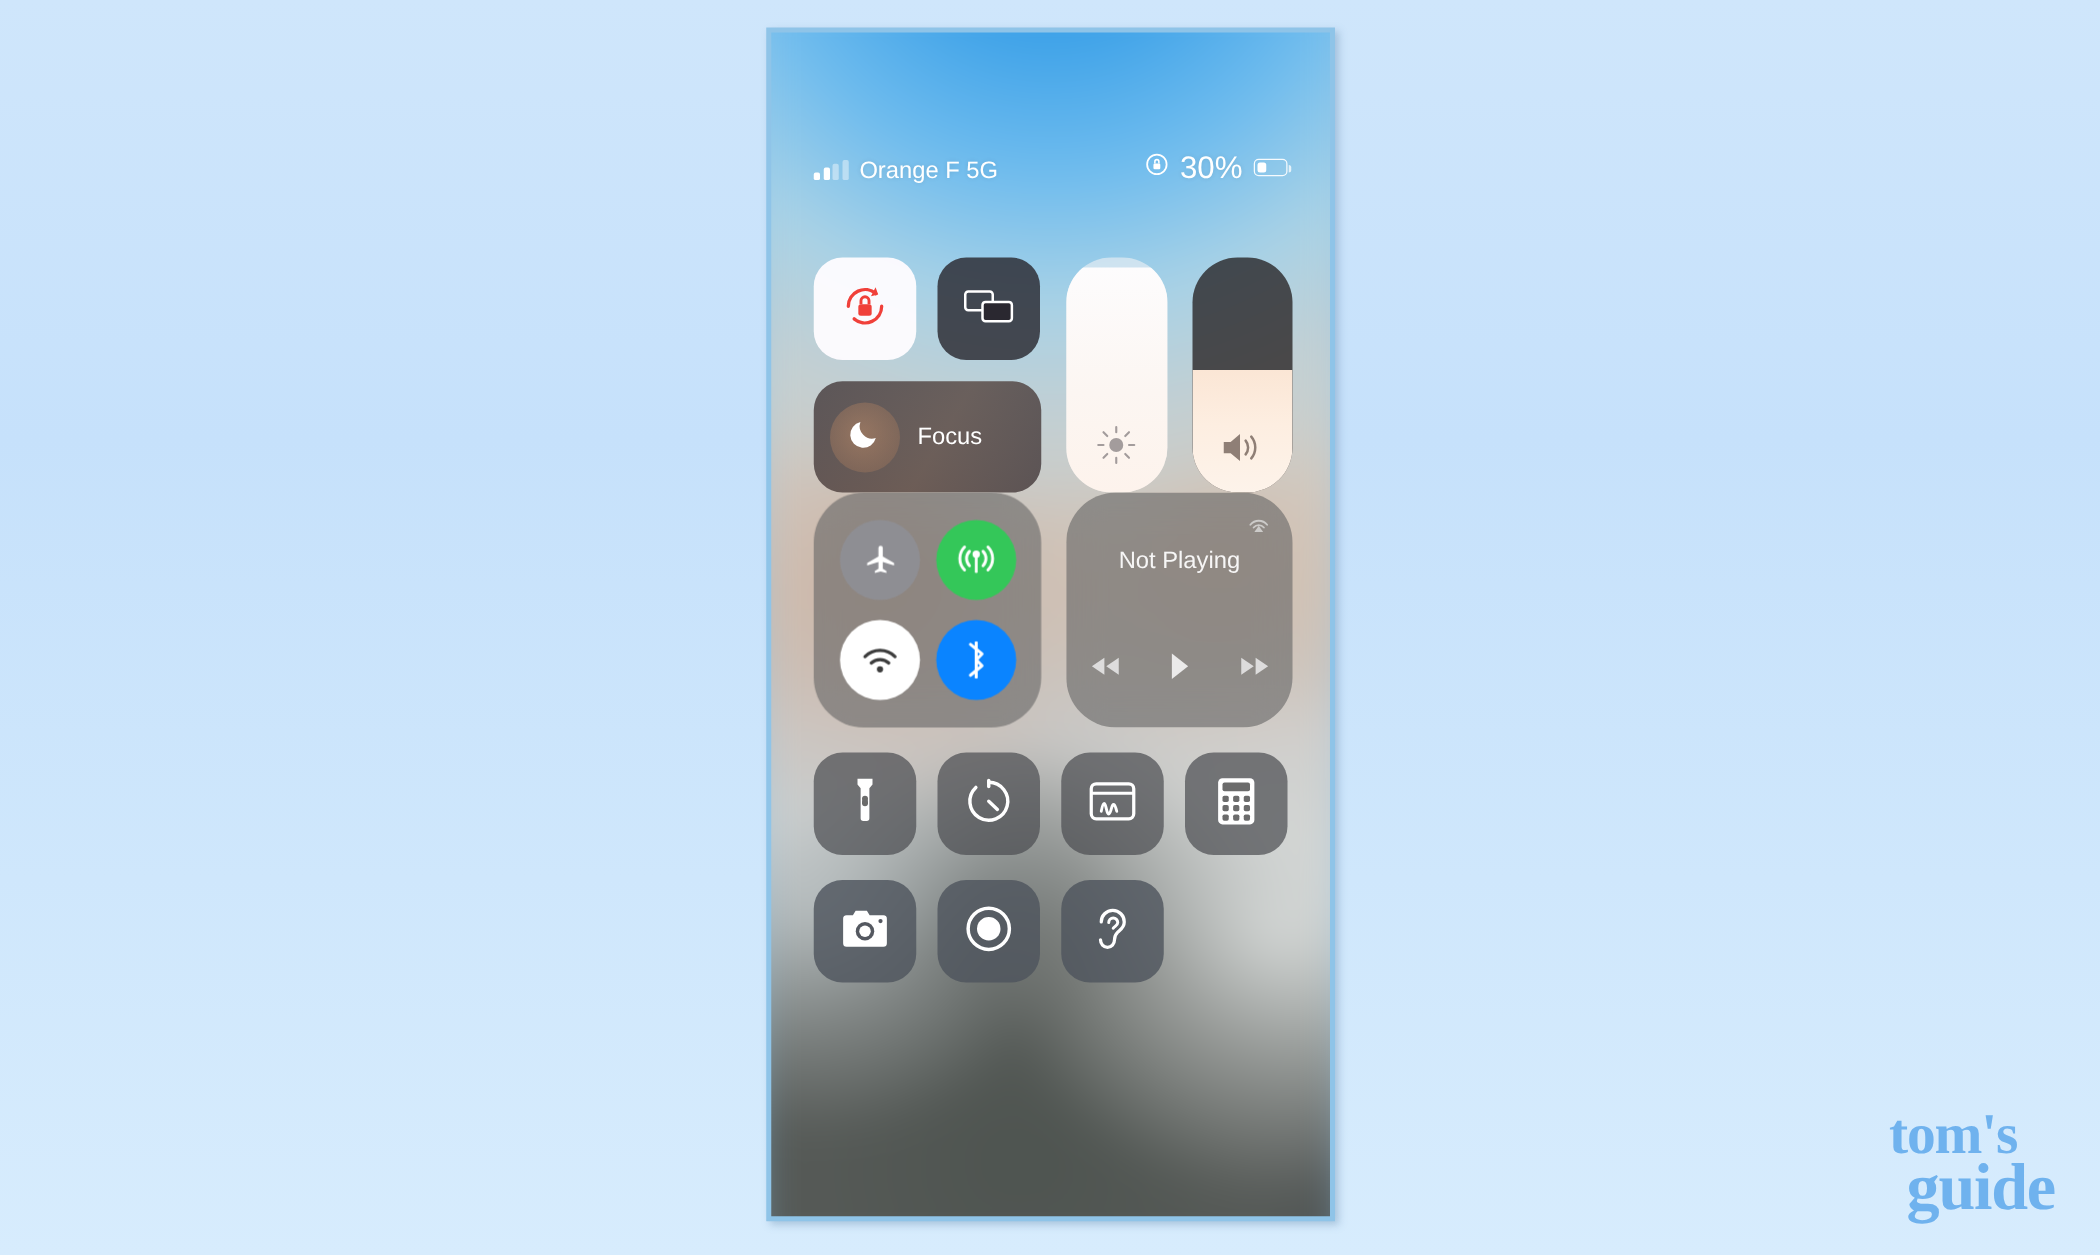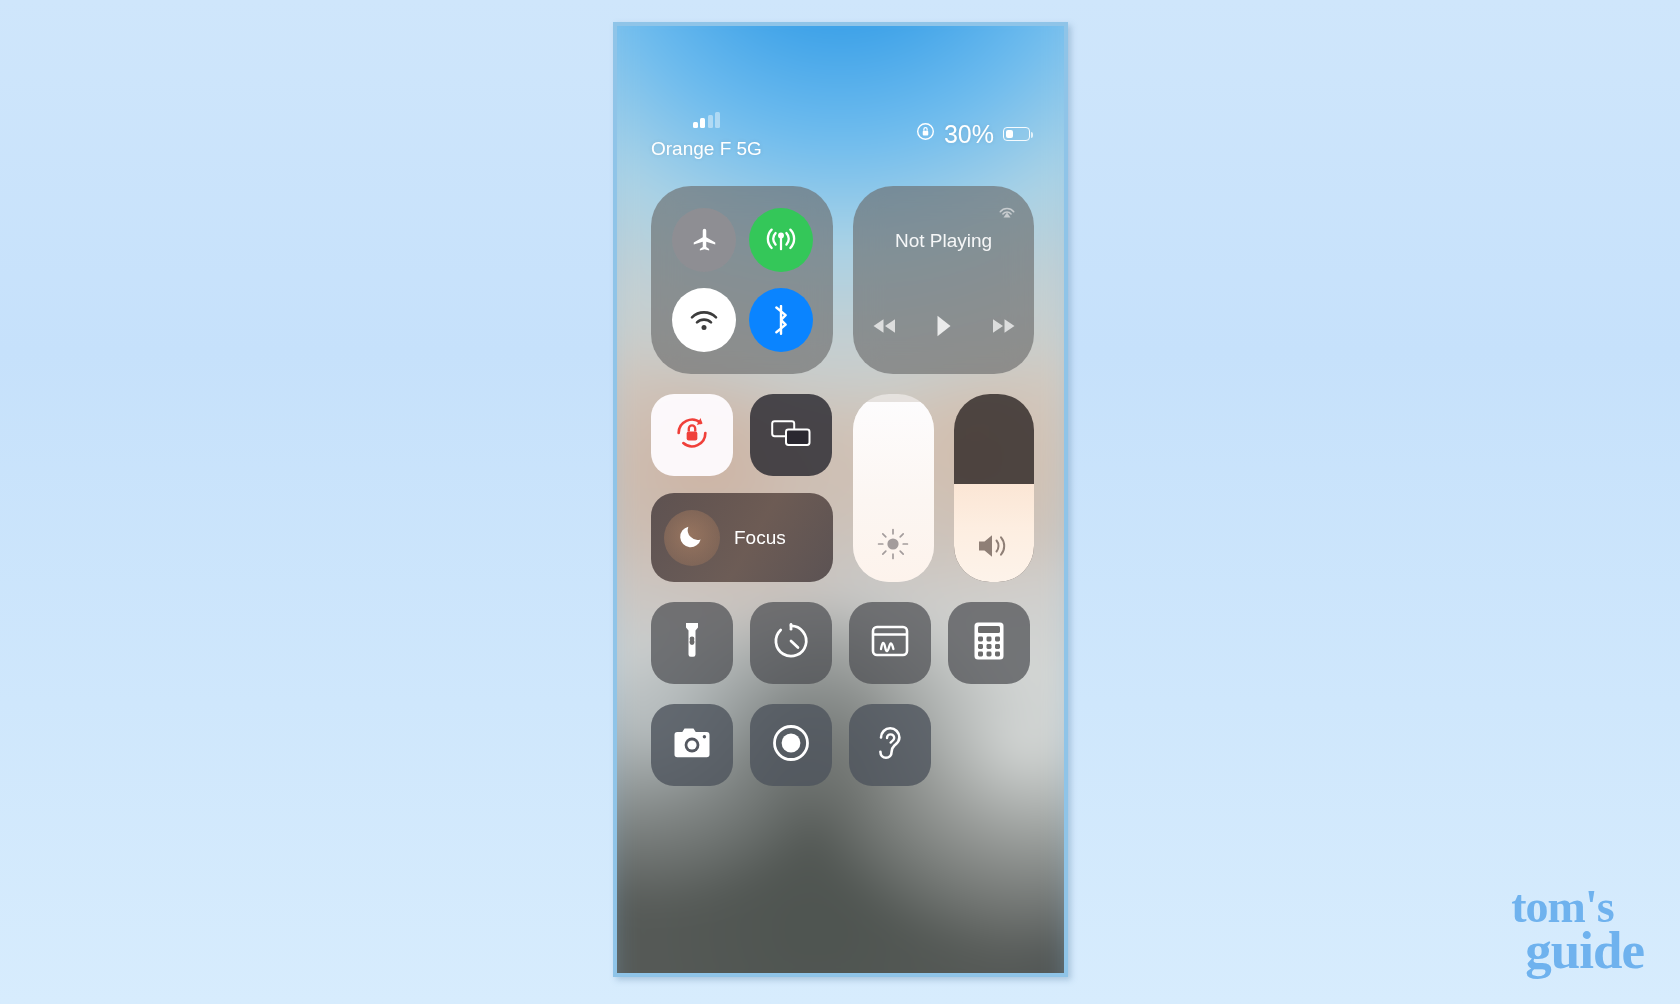--- a/index.html
+++ b/index.html
@@ -53,23 +53,22 @@
   #statusbar {
     position: absolute;
     left: 0; right: 0; top: 94px;
     height: 28px;
     display: flex; align-items: center;
     color: #ffffff;
     font-size: 19px;
     text-shadow: 0 0 4px rgba(0,0,0,0.10);
   }
   #status-left {
-    display: flex; align-items: center; gap: 9px;
+    display: flex; align-items: flex-end; gap: 9px;
     margin-left: 34px;
-    flex-direction: column;
   }
   #signal-bars { display: flex; align-items: flex-end; gap: 2.5px; height: 16px; }
   #signal-bars i { width: 5px; background: #ffffff; border-radius: 1.5px; display:block; }
   #signal-bars i:nth-child(1) { height: 6px; }
   #signal-bars i:nth-child(2) { height: 10px; }
   #signal-bars i:nth-child(3) { height: 13px; opacity: 0.42; }
   #signal-bars i:nth-child(4) { height: 16px; opacity: 0.42; }
   #carrier { line-height: 1; transform: translateY(2px); }
 
   #status-right {
@@ -240,97 +239,20 @@
           </svg>
         </span>
         <span id="battery-pct">30%</span>
         <span id="battery-shell">
           <span id="battery-fill" style="width: 30%;"></span>
         </span>
       </div>
     </div>
 
     <div id="cc">
-
-      <div class="row" id="row1">
-
-        <div class="panel" id="conn-panel">
-          <div class="toggle" style="background:#8e8e93;">
-            <span>
-              <svg width="30" height="30" viewBox="0 0 24 24" fill="#ffffff">
-                <path d="M21 15.5v-1.6l-7.2-4.2V4.3a1.4 1.4 0 00-2.8 0v5.4L3.8 13.9v1.6l7.2-2.2v4.3l-2.3 1.5v1.2l3.7-1 3.7 1v-1.2l-2.3-1.5v-4.3z"></path>
-              </svg>
-            </span>
-          </div>
-          <div class="toggle" style="background:#34c759;">
-            <span>
-              <svg width="32" height="32" viewBox="0 0 26 26">
-                <g fill="none" stroke="#ffffff" stroke-width="1.9" stroke-linecap="round">
-                  <path d="M8.6 7.4a6.6 6.6 0 000 9.3"></path>
-                  <path d="M17.4 7.4a6.6 6.6 0 010 9.3"></path>
-                  <path d="M5.4 4.6a10.6 10.6 0 000 14.9"></path>
-                  <path d="M20.6 4.6a10.6 10.6 0 010 14.9"></path>
-                </g>
-                <circle cx="13" cy="9.3" r="2.4" fill="#ffffff"></circle>
-                <rect x="12.1" y="10.4" width="1.8" height="11" rx="0.8" fill="#ffffff"></rect>
-              </svg>
-            </span>
-          </div>
-          <div class="toggle" style="background:#ffffff;">
-            <span>
-              <svg width="32" height="26" viewBox="0 0 32 24">
-                <g fill="none" stroke="#3c3c3c" stroke-width="2.6" stroke-linecap="round">
-                  <path d="M4 9.3a17 17 0 0124 0"></path>
-                  <path d="M9 14.4a10.2 10.2 0 0114 0"></path>
-                </g>
-                <circle cx="16" cy="19.4" r="2.5" fill="#3c3c3c"></circle>
-              </svg>
-            </span>
-          </div>
-          <div class="toggle" style="background:#0a84ff;">
-            <span>
-              <svg width="26" height="30" viewBox="0 0 18 26">
-                <path d="M5 2.2l8 6.6L9 12.9v-12 M5 23.6l8-6.6-4-4.1v12" fill="none" stroke="#ffffff" stroke-width="2.1" stroke-linecap="round" stroke-linejoin="round"></path>
-              </svg>
-            </span>
-          </div>
-        </div>
-
-        <div class="panel" id="media-panel">
-          <span id="airplay-icon">
-            <svg width="22" height="22" viewBox="0 0 22 22">
-              <g fill="none" stroke="#e8e8e8" stroke-width="1.5" stroke-linecap="round">
-                <path d="M4.3 12.8a8.6 8.6 0 0113.4 0"></path>
-                <path d="M6.9 15a5.4 5.4 0 018.2 0"></path>
-              </g>
-              <path d="M11 13.6l3.5 5h-7z" fill="#e8e8e8"></path>
-            </svg>
-          </span>
-          <div id="media-title">Not Playing</div>
-          <div id="media-controls">
-            <span>
-              <svg width="26" height="20" viewBox="0 0 26 20" fill="#e3e3e3">
-                <path d="M12.5 3.2v13.6L2.5 10z"></path>
-                  <path d="M24 3.2v13.6L14 10z"></path>
-              </svg>
-            </span>
-            <span>
-              <svg width="20" height="24" viewBox="0 0 18 24" fill="#f2f2f2">
-                <path d="M2.5 1.8l13 10.2-13 10.2z"></path>
-              </svg>
-            </span>
-            <span>
-              <svg width="26" height="20" viewBox="0 0 26 20" fill="#e3e3e3">
-                <path d="M2 3.2v13.6L12 10z"></path>
-                  <path d="M13.5 3.2v13.6L23.5 10z"></path>
-              </svg>
-            </span>
-          </div>
-        </div>
-      </div>
 
       <div class="row" id="row2">
 
         <div id="left-stack">
           <div id="small-pair">
             <div class="square" id="rotation-lock-tile">
               <span>
                 <svg width="40" height="40" viewBox="0 0 36 36">
                   <path d="M6 18a12 12 0 0119.8-9.1" fill="none" stroke="#f0403a" stroke-width="2.4" stroke-linecap="round"></path>
                   <path d="M30 18a12 12 0 01-19.8 9.1" fill="none" stroke="#f0403a" stroke-width="2.4" stroke-linecap="round"></path>
@@ -381,20 +303,97 @@
               <path d="M4 11.5h5.5L17 5.2v21.6l-7.5-6.3H4z" fill="#8f7f76"></path>
               <g fill="none" stroke="#8f7f76" stroke-width="2" stroke-linecap="round">
                 <path d="M21.5 10.5a8.6 8.6 0 010 11"></path>
                 <path d="M26 7.3a13.4 13.4 0 010 17.4"></path>
               </g>
             </svg>
           </div>
         </div>
       </div>
 
+      <div class="row" id="row1">
+
+        <div class="panel" id="conn-panel">
+          <div class="toggle" style="background:#8e8e93;">
+            <span>
+              <svg width="30" height="30" viewBox="0 0 24 24" fill="#ffffff">
+                <path d="M21 15.5v-1.6l-7.2-4.2V4.3a1.4 1.4 0 00-2.8 0v5.4L3.8 13.9v1.6l7.2-2.2v4.3l-2.3 1.5v1.2l3.7-1 3.7 1v-1.2l-2.3-1.5v-4.3z"></path>
+              </svg>
+            </span>
+          </div>
+          <div class="toggle" style="background:#34c759;">
+            <span>
+              <svg width="32" height="32" viewBox="0 0 26 26">
+                <g fill="none" stroke="#ffffff" stroke-width="1.9" stroke-linecap="round">
+                  <path d="M8.6 7.4a6.6 6.6 0 000 9.3"></path>
+                  <path d="M17.4 7.4a6.6 6.6 0 010 9.3"></path>
+                  <path d="M5.4 4.6a10.6 10.6 0 000 14.9"></path>
+                  <path d="M20.6 4.6a10.6 10.6 0 010 14.9"></path>
+                </g>
+                <circle cx="13" cy="9.3" r="2.4" fill="#ffffff"></circle>
+                <rect x="12.1" y="10.4" width="1.8" height="11" rx="0.8" fill="#ffffff"></rect>
+              </svg>
+            </span>
+          </div>
+          <div class="toggle" style="background:#ffffff;">
+            <span>
+              <svg width="32" height="26" viewBox="0 0 32 24">
+                <g fill="none" stroke="#3c3c3c" stroke-width="2.6" stroke-linecap="round">
+                  <path d="M4 9.3a17 17 0 0124 0"></path>
+                  <path d="M9 14.4a10.2 10.2 0 0114 0"></path>
+                </g>
+                <circle cx="16" cy="19.4" r="2.5" fill="#3c3c3c"></circle>
+              </svg>
+            </span>
+          </div>
+          <div class="toggle" style="background:#0a84ff;">
+            <span>
+              <svg width="26" height="30" viewBox="0 0 18 26">
+                <path d="M5 2.2l8 6.6L9 12.9v-12 M5 23.6l8-6.6-4-4.1v12" fill="none" stroke="#ffffff" stroke-width="2.1" stroke-linecap="round" stroke-linejoin="round"></path>
+              </svg>
+            </span>
+          </div>
+        </div>
+
+        <div class="panel" id="media-panel">
+          <span id="airplay-icon">
+            <svg width="22" height="22" viewBox="0 0 22 22">
+              <g fill="none" stroke="#e8e8e8" stroke-width="1.5" stroke-linecap="round">
+                <path d="M4.3 12.8a8.6 8.6 0 0113.4 0"></path>
+                <path d="M6.9 15a5.4 5.4 0 018.2 0"></path>
+              </g>
+              <path d="M11 13.6l3.5 5h-7z" fill="#e8e8e8"></path>
+            </svg>
+          </span>
+          <div id="media-title">Not Playing</div>
+          <div id="media-controls">
+            <span>
+              <svg width="26" height="20" viewBox="0 0 26 20" fill="#e3e3e3">
+                <path d="M12.5 3.2v13.6L2.5 10z"></path>
+                  <path d="M24 3.2v13.6L14 10z"></path>
+              </svg>
+            </span>
+            <span>
+              <svg width="20" height="24" viewBox="0 0 18 24" fill="#f2f2f2">
+                <path d="M2.5 1.8l13 10.2-13 10.2z"></path>
+              </svg>
+            </span>
+            <span>
+              <svg width="26" height="20" viewBox="0 0 26 20" fill="#e3e3e3">
+                <path d="M2 3.2v13.6L12 10z"></path>
+                  <path d="M13.5 3.2v13.6L23.5 10z"></path>
+              </svg>
+            </span>
+          </div>
+        </div>
+      </div>
+
       <div class="row" id="row3">
         <div class="app-tile">
           <span>
             <svg width="20" height="40" viewBox="0 0 20 40" fill="#ffffff">
               <path d="M4 2h12v4.5l-2.5 3v24a2.2 2.2 0 01-2.2 2.2H8.7A2.2 2.2 0 016.5 33.5v-24L4 6.5z"></path>
               <circle cx="10" cy="18" r="2.4" fill="#6b6b6b"></circle>
               <rect x="7.6" y="18" width="4.8" height="6" rx="2.4" fill="#6b6b6b"></rect>
             </svg>
           </span>
         </div>

